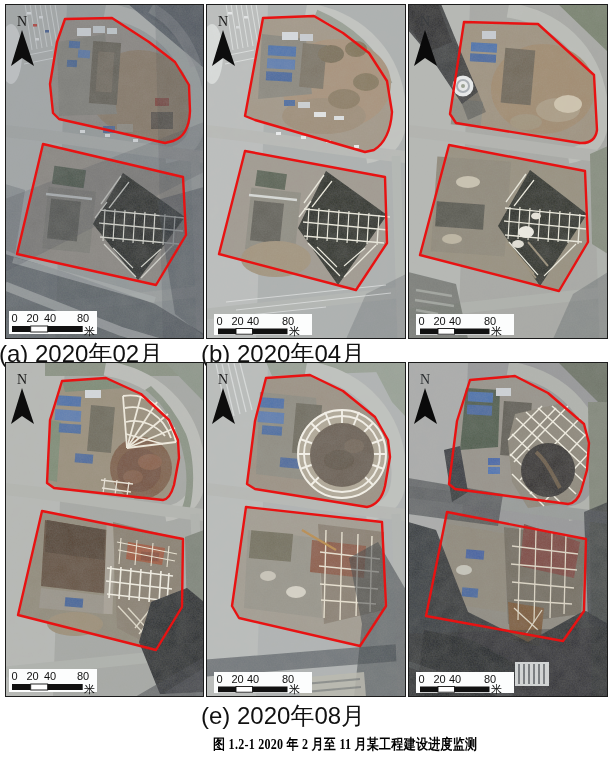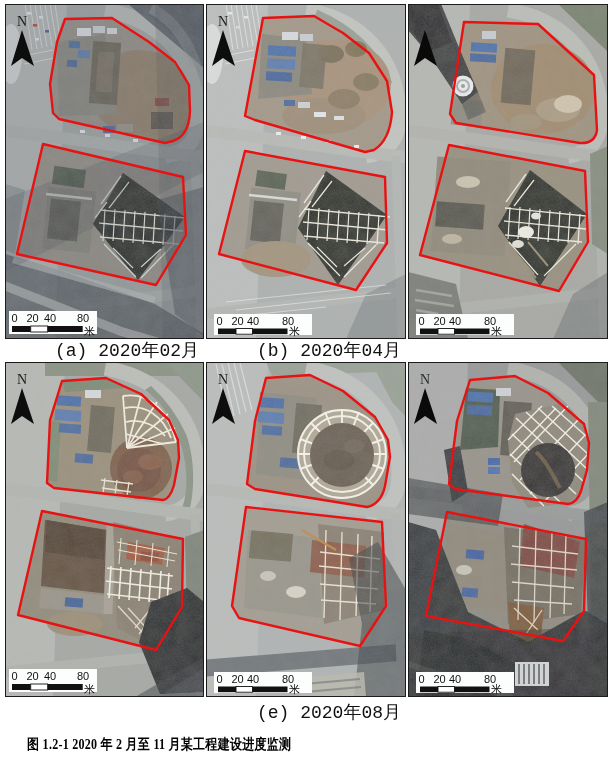--- a/index.html
+++ b/index.html
@@ -1,18 +1,18 @@
 <!DOCTYPE html>
 <html><head><meta charset="utf-8">
 <style>
 html,body{margin:0;padding:0;background:#ffffff;}
 #page{position:relative;width:614px;height:760px;background:#ffffff;font-family:"Liberation Serif",serif;overflow:hidden;}
 svg.panel{position:absolute;display:block;}
-.cap{position:absolute;width:200px;text-align:right;font-size:18px;color:#111;font-family:Liberation Mono, monospace;}
-.figcap{position:absolute;left:0;width:504px;text-align:left;font-size:14.5px;font-weight:bold;color:#000;font-family:"Liberation Serif",serif;letter-spacing:0.3px;}
+.cap{position:absolute;width:200px;text-align:left;font-size:24px;color:#111;font-family:Liberation Sans, sans-serif;}
+.figcap{position:absolute;left:0;width:504px;text-align:right;font-size:14.5px;font-weight:bold;color:#000;font-family:"Liberation Serif",serif;letter-spacing:0.3px;}
 </style></head>
 <body>
 <div id="page">
 
 <svg width="0" height="0" style="position:absolute">
 <defs>
 <filter id="sat" x="0" y="0" width="100%" height="100%">
 <feTurbulence type="fractalNoise" baseFrequency="0.07" numOctaves="3" seed="7" result="c"></feTurbulence>
 <feColorMatrix in="c" type="matrix" values="0 0 0 0 0.45  0 0 0 0 0.45  0 0 0 0 0.42  0 0 0 0.10 0" result="coarse"></feColorMatrix>
 <feTurbulence type="fractalNoise" baseFrequency="0.7" numOctaves="2" seed="3" result="f"></feTurbulence>

